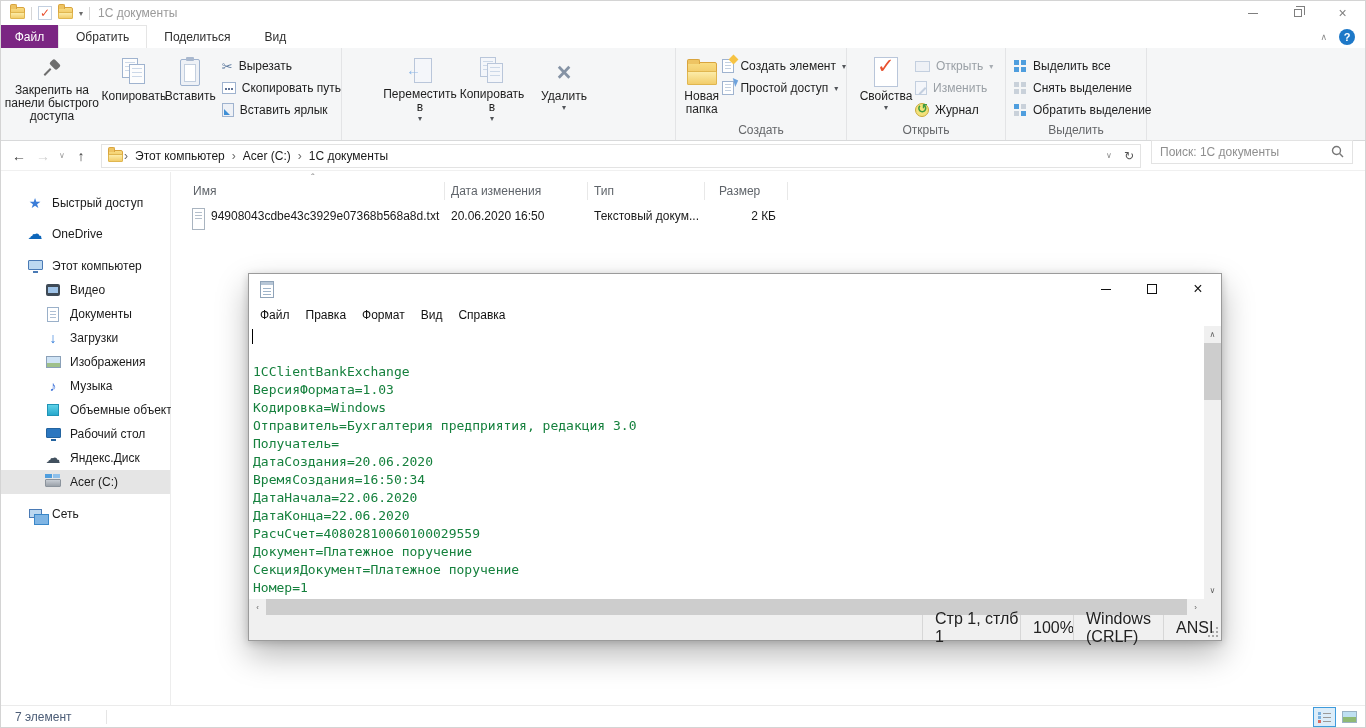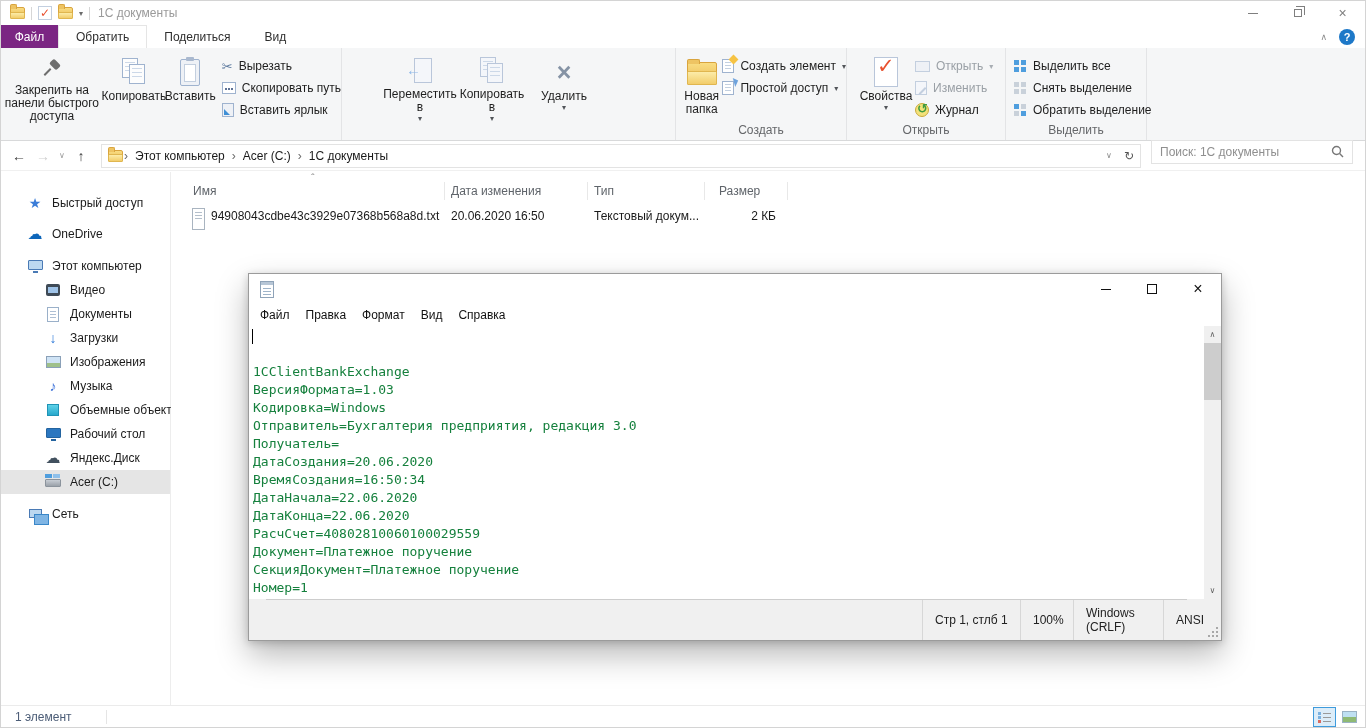--- a/index.html
+++ b/index.html
@@ -177,21 +177,21 @@
   .np-body pre { font:13px/18px "DejaVu Sans Mono","Liberation Mono",monospace; color:#15803d; padding:2px 0 0 4px; white-space:pre;margin-top:35px; }
   .np-caret { position:absolute; left:3px; top:3px; width:1px; height:15px; background:#000; }
   .np-vscroll { position:absolute; top:52px; right:0; width:17px; bottom:41px; background:#f0f0f0; }
   .np-hscroll { position:absolute; left:0; right:17px; bottom:24px; height:17px; background:#f0f0f0; }
   .scr-arrow { position:absolute; width:17px; height:17px; display:flex; align-items:center; justify-content:center; font-size:8px; color:#5f5f5f; }
   .np-vscroll .up { top:0; } .np-vscroll .down { bottom:0; }
   .np-hscroll .left { left:0; } .np-hscroll .right { right:0; }
   .vthumb { position:absolute; left:0; right:0; top:17px; height:57px; background:#cdcdcd; }
   .hthumb { position:absolute; top:0; bottom:0; left:17px; right:17px; background:#cdcdcd; }
   .np-corner { position:absolute; right:0; bottom:24px; width:17px; height:17px; background:#f0f0f0; }
-  .np-status { position:absolute; left:0; right:0; bottom:0; height:40px; background:#f0f0f0; display:flex; align-items:center; font-size:12px; color:#222; }
+  .np-status { position:absolute; left:0; right:0; bottom:0; height:25px; background:#f0f0f0; display:flex; align-items:center; font-size:16px; color:#222; }
   .seg { height:100%; display:flex; align-items:center; padding-left:12px; border-left:1px solid #d7d7d7; flex:none; }
   .seg.blank { flex:1; border-left:none; }
   .seg.cursor { width:98px; } .seg.zoom { width:53px; } .seg.eol { width:90px; } .seg.enc { width:58px; position:relative; }
   .seg.enc::after { content:""; position:absolute; right:3px; bottom:3px; width:2px; height:2px; background:#a8a8a8;
     box-shadow:-4px 4px 0 #a8a8a8, 0 4px 0 #a8a8a8, -8px 8px 0 #a8a8a8, -4px 8px 0 #a8a8a8, 0 8px 0 #a8a8a8; transform:translateY(-8px); }
 
   .gl-check-sm { color:#e8502e; font-size:12px; font-weight:bold; border:1px solid #c3cfdf; background:#fff; width:14px; height:14px; line-height:12px; text-align:center; }
 </style>
 </head>
 <body>
@@ -500,21 +500,21 @@
           <span class="ic-txt"></span>
         </span>
       <span style="left:40px;">94908043cdbe43c3929e07368b568a8d.txt</span>
       <span style="left:280px;">20.06.2020 16:50</span>
       <span style="left:423px;">Текстовый докум...</span>
       <span style="left:533px;width:72px;text-align:right;">2 КБ</span>
     </div>
   </div>
 
   <div class="statusbar">
-    <span class="count">1 элемент</span>
+    <span class="count">7 элемент</span>
     <span class="sb-sep"></span>
     <span class="view-btns">
       <span class="vbtn selected">
           <span class="ic-details"></span>
         </span>
       <span class="vbtn">
           <span class="ic-thumb"></span>
         </span>
     </span>
   </div>

